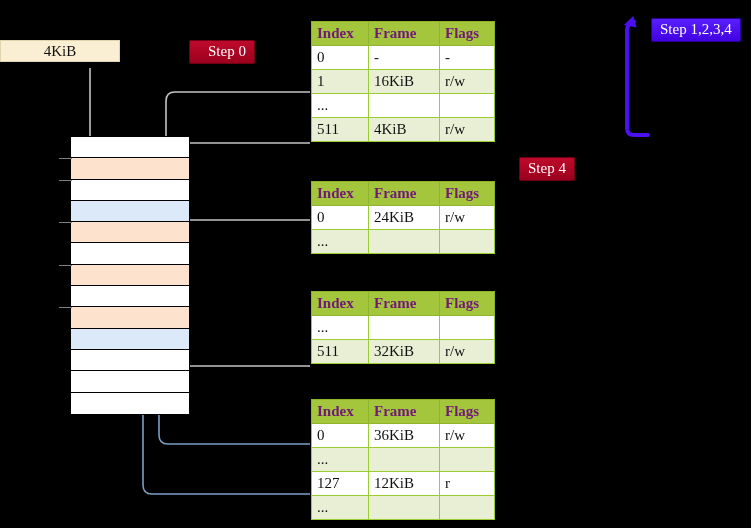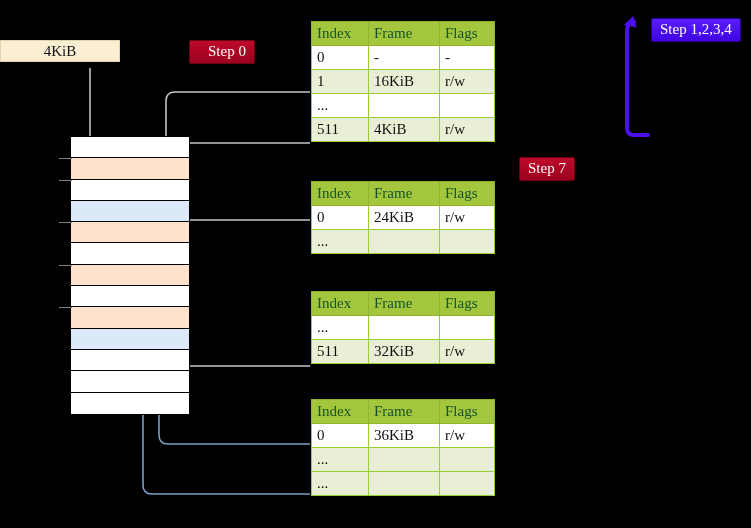--- a/index.html
+++ b/index.html
@@ -92,22 +92,22 @@
     padding: 1px 5px 2px 5px;
     text-align: left;
     font-weight: normal;
     height: 22px;
     box-sizing: border-box;
     vertical-align: middle;
     line-height: 20px;
   }
   .ptable thead th {
     background: #a4c63c;
-    color: #14532d;
-    font-weight: normal;
+    color: #701a75;
+    font-weight: bold;
     border: 1px solid #8fb42e;
   }
   .ptable tr.odd td { background: #ffffff; }
   .ptable tr.even td { background: #e9efd5; }
   .ptable td.hl { background: #fbf7a5; }
   .c-index { width: 57px; }
   .c-frame { width: 71px; }
   .c-flags { width: 55px; }
 
   
@@ -175,21 +175,21 @@
 
   <div class="kib-box" style="left:0px; top:40px; width:120px; height:22px; line-height:21px;">
     <span>4KiB</span>
   </div>
 
   <div class="badge badge-red" style="left:189px; top:40px;padding-left:19px;">
     <span>Step 0</span>
   </div>
 
   <div class="badge badge-red" style="left:519px; top:157px;">
-    <span>Step 7</span>
+    <span>Step 4</span>
   </div>
 
 
   <div class="badge badge-blue" style="left:651px; top:18px;">
     <span>Step 1,2,3,4</span>
   </div>
 
   <div class="memcol" id="memcol" style="left:70px; top:136px; width:120px; height:279px;">
       <div class="memrow m-white" style="height: 21.3077px; position: relative;"></div>
       <div class="memrow m-orange" style="height: 21.3077px; position: relative;">
@@ -304,20 +304,25 @@
         <tr class="odd">
           <td class="c-index">0</td>
           <td class="c-frame">36KiB</td>
           <td class="c-flags">r/w</td>
         </tr>
         <tr class="even">
           <td class="c-index">...</td>
           <td class="c-frame"></td>
           <td class="c-flags"></td>
         </tr>
+        <tr class="odd">
+          <td class="c-index">127</td>
+          <td class="c-frame">12KiB</td>
+          <td class="c-flags">r</td>
+        </tr>
         <tr class="even">
           <td class="c-index">...</td>
           <td class="c-frame"></td>
           <td class="c-flags"></td>
         </tr>
       </tbody>
     </table>
 
 </div>
 

